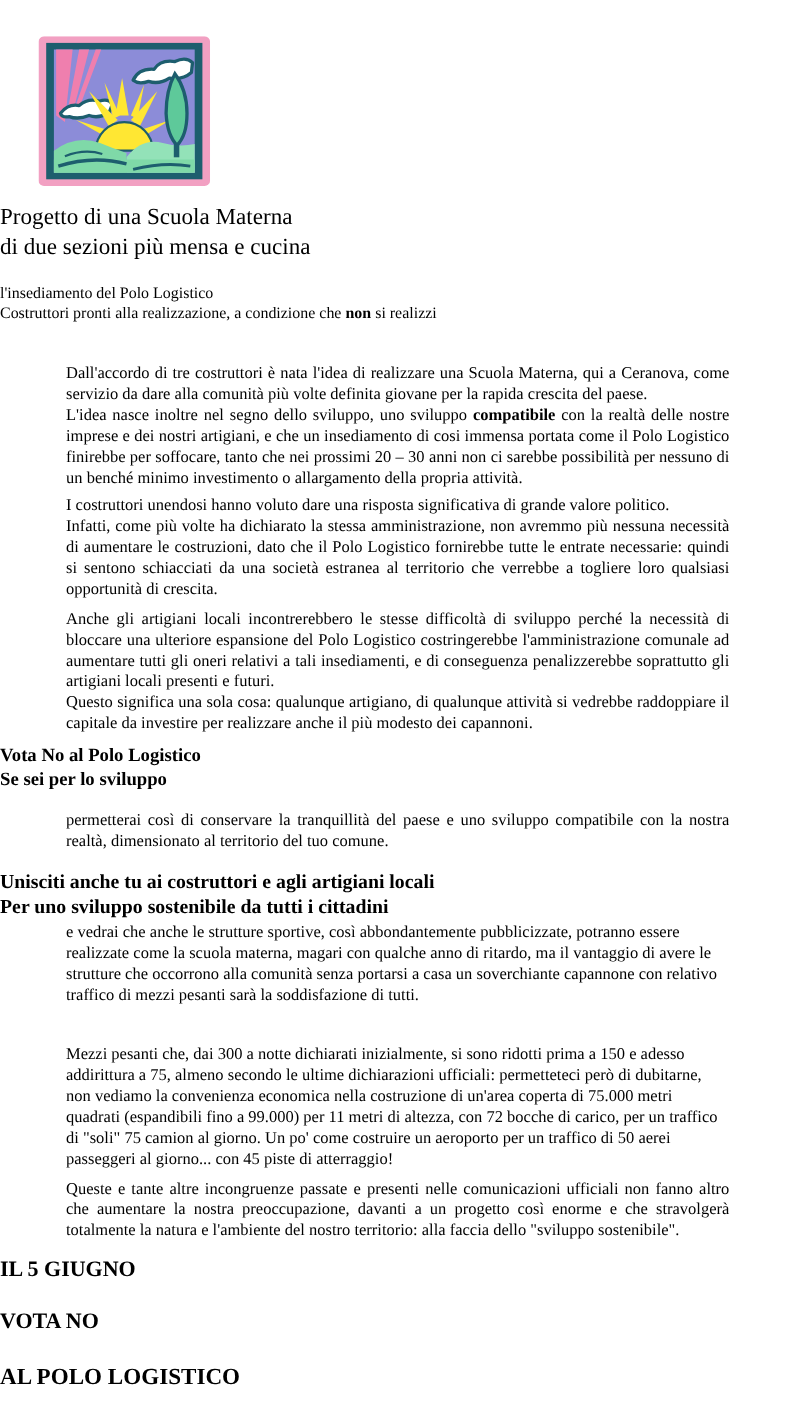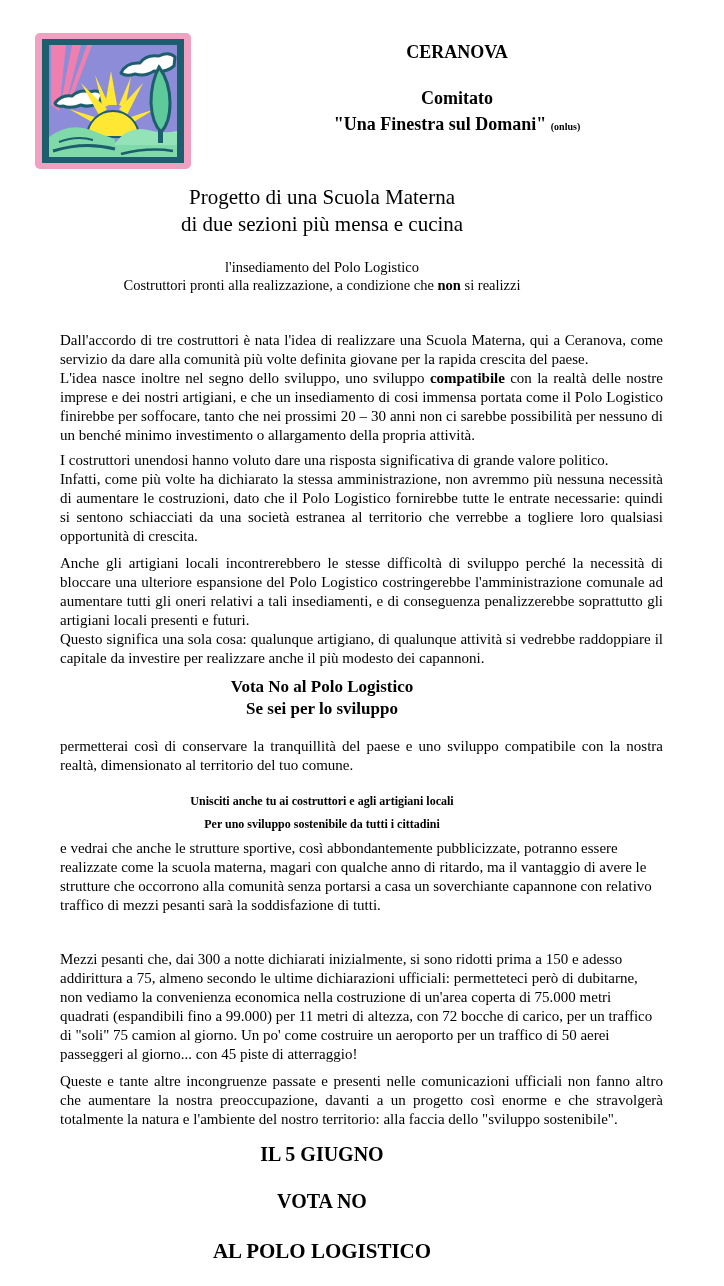--- a/index.html
+++ b/index.html
@@ -13,34 +13,34 @@
 
   .logo { position: absolute; left: 35px; top: 33px; width: 156px; height: 136px; }
   .logo svg { display: block; width: 100%; height: 100%; }
 
   .header-text { position: absolute; left: 190px; right: 0; top: 41px; text-align: center; }
   .town { font-size: 18px; line-height: 22px; font-weight: bold; }
   .committee { margin-top: 24px; font-size: 18px; line-height: 22px; font-weight: bold; }
   .cname-line { margin-top: 4px; font-size: 18px; line-height: 22px; font-weight: bold; }
   .onlus { font-size: 10px; font-weight: bold; }
 
-  .centered { position: absolute; left: 0; width: 644px; text-align: center; }
+  .centered { position: absolute; left: 0; width: 644px; text-align: left; }
   .title { top: 184px; font-size: 21px; line-height: 27px; }
   .subtitle { top: 258px; font-size: 14.5px; line-height: 18px; }
 
   .block { position: absolute; left: 60px; width: 603px; font-size: 15px; line-height: 19px; }
   .block p { margin: 0; }
   .justify { text-align: justify; }
 
   .blk-intro    { top: 331px; }
   .blk-builders { top: 451px; }
   .blk-artisans { top: 554px; }
   .slogan1      { top: 676px; font-size: 17px; line-height: 22px; font-weight: bold; }
   .blk-after1   { top: 737px; }
-  .slogan2      { top: 790px; font-size: 12px; line-height: 23px; font-weight: bold; }
+  .slogan2      { top: 790px; font-size: 18px; line-height: 23px; font-weight: bold; }
   .blk-benefits { top: 816px; margin-top: 23px; }
   .blk-trucks   { top: 950px; }
   .blk-concerns { top: 1072px; }
 
   .date-line   { top: 1142px; font-size: 20px; line-height: 24px; font-weight: bold; }
   .vote-line   { top: 1182px; font-size: 20px; line-height: 38px; font-weight: bold; }
   .target-line { top: 1238px; font-size: 21px; line-height: 26px; font-weight: bold; }
 </style>
 </head>
 <body>
@@ -79,28 +79,20 @@
         <path d="M86,121 q28,-7 52,-3" stroke="#1d5e6e" stroke-width="2.5" fill="none"></path>
         <path d="M24,109 q18,-7 34,-2" stroke="#1d5e6e" stroke-width="2" fill="none"></path>
       </g>
       <g>
         <path d="M124,34 q11,15 11,36 q0,20 -9,29 q-9,-9 -10,-29 q0,-21 8,-36 z" fill="#5ec99a" stroke="#1d5e6e" stroke-width="3"></path>
         <rect x="123" y="98" width="5" height="12" fill="#1d5e6e"></rect>
       </g>
     </svg>
   </div>
 
-  <div class="header-text">
-    <div class="town">CERANOVA</div>
-    <div class="committee">Comitato</div>
-    <div class="cname-line">
-      <span>"Una Finestra sul Domani"</span>
-      <span class="onlus">(onlus)</span>
-    </div>
-  </div>
 
   <div class="centered title">
     <div>Progetto di una Scuola Materna</div>
     <div>di due sezioni più mensa e cucina</div>
   </div>
 
   <div class="centered subtitle">
     <div>l'insediamento del Polo Logistico</div>
     <div><span>Costruttori pronti alla realizzazione, a condizione che </span><b>non</b><span> si realizzi</span></div>
   </div>

